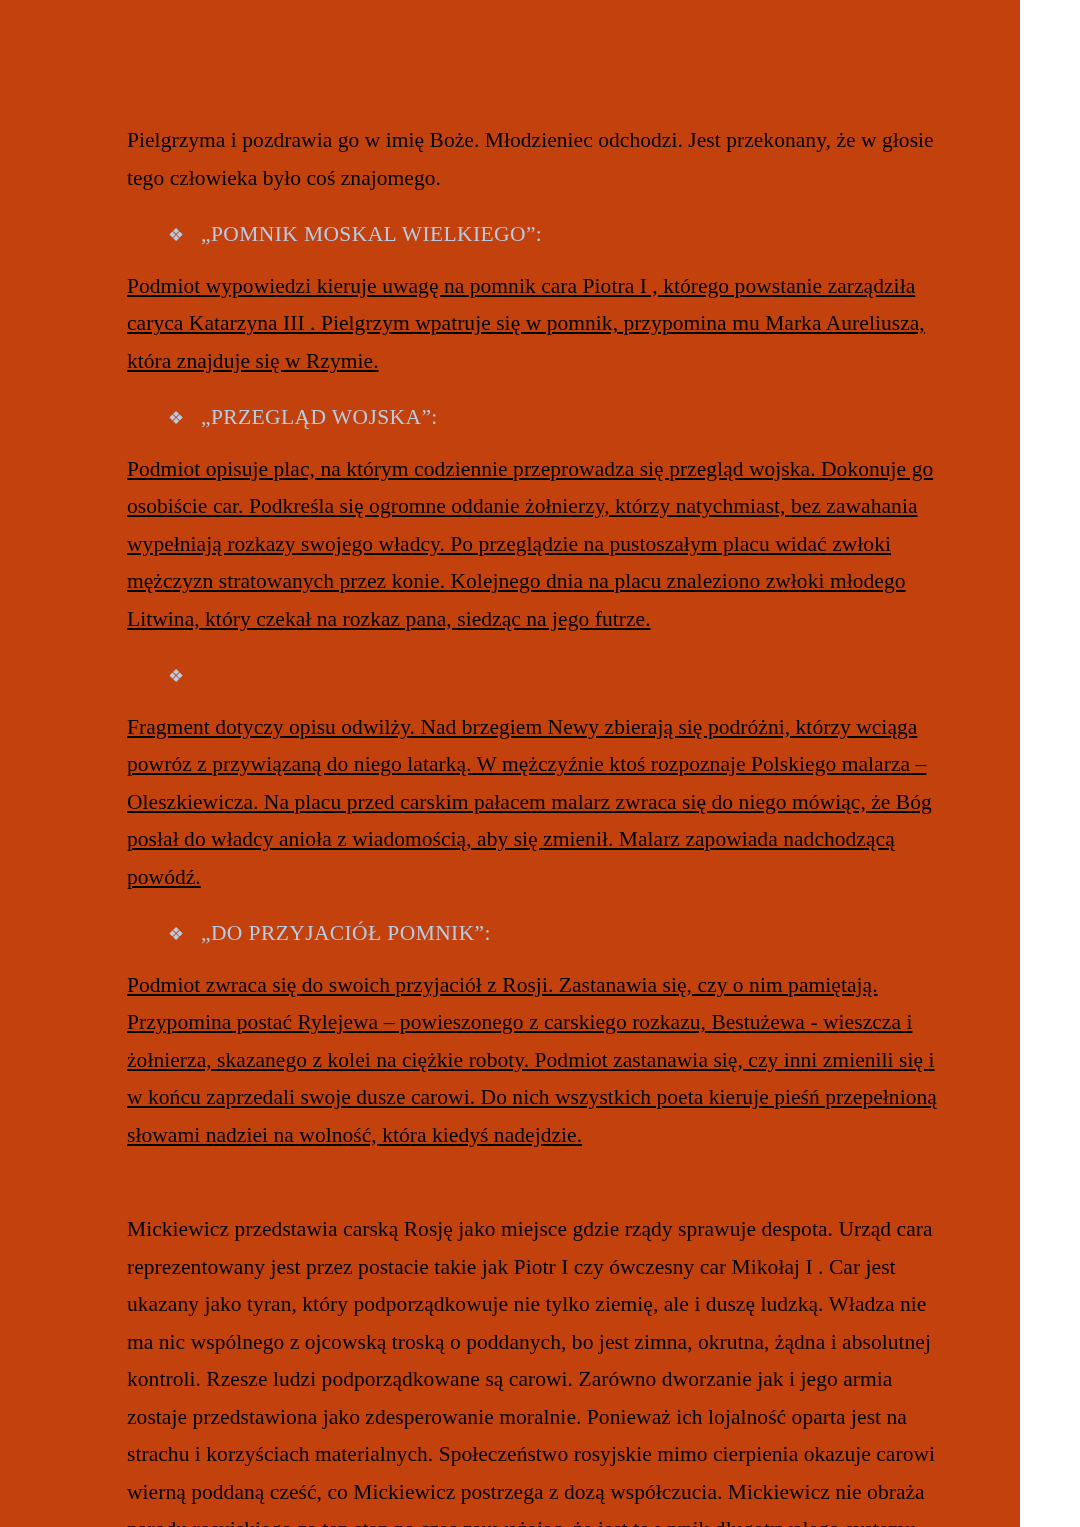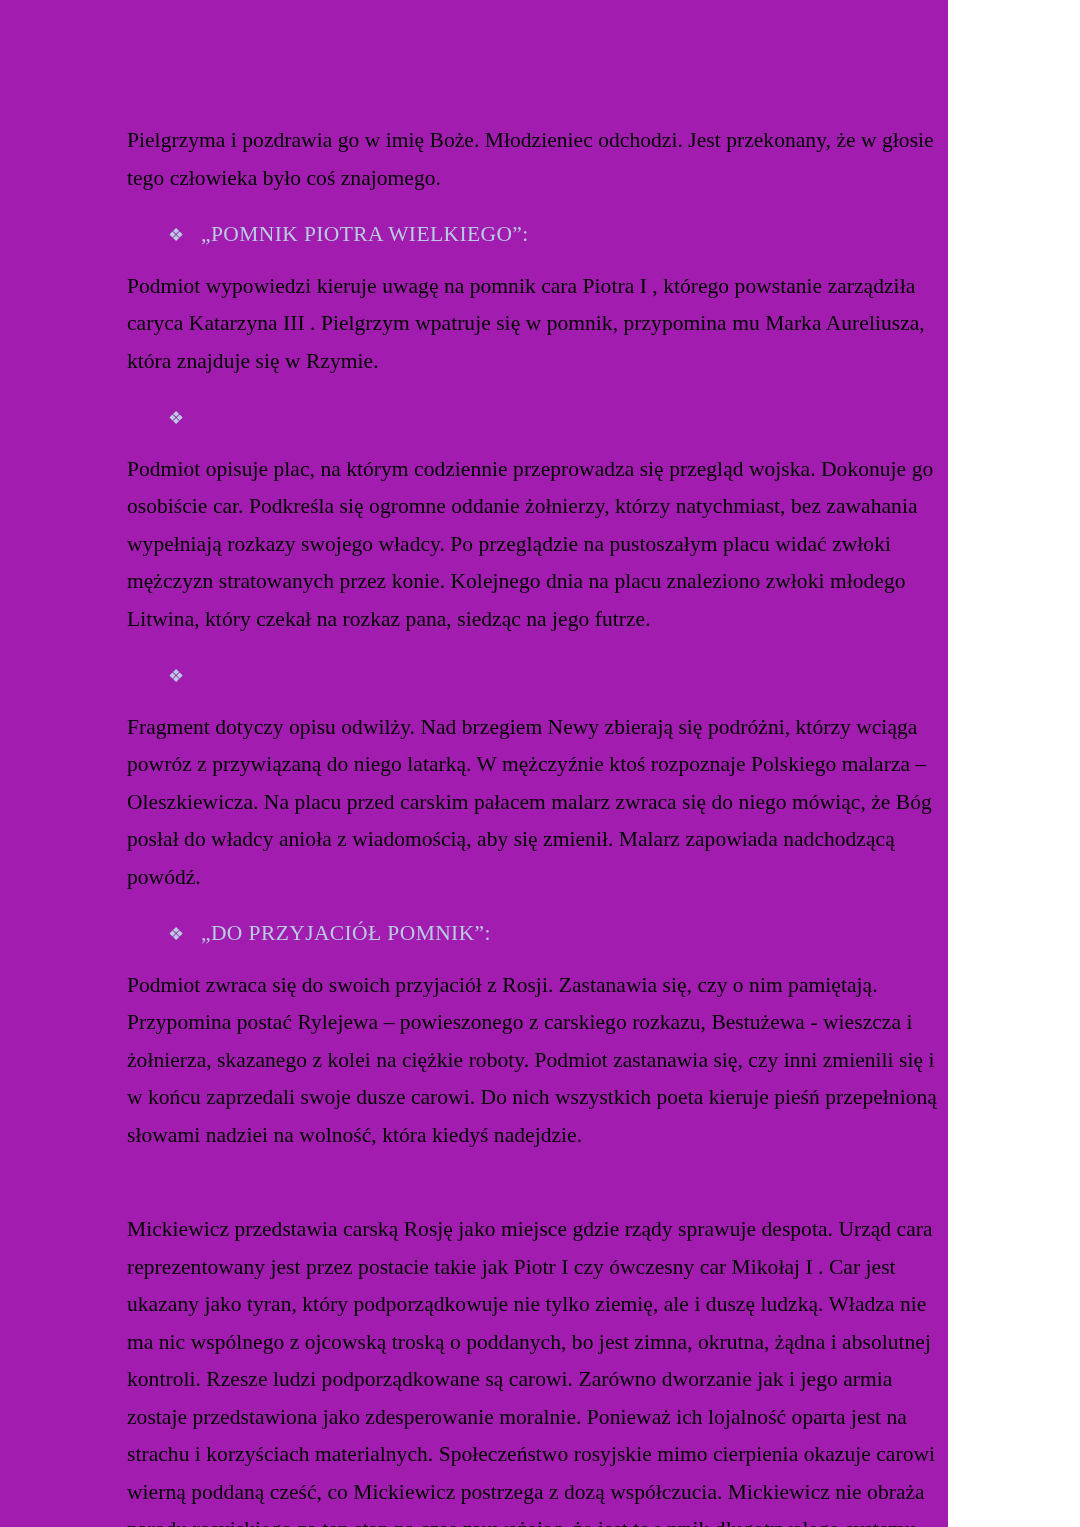--- a/index.html
+++ b/index.html
@@ -10,44 +10,44 @@
   body {
     width: 1080px;
     height: 1527px;
     font-family: "Liberation Serif", "DejaVu Serif", serif;
     color: #000000;
     -webkit-font-smoothing: antialiased;
   }
 
   .page {
     position: relative;
-    width: 948px;
+    width: 1020px;
     height: 1527px;
     box-sizing: border-box;
     padding: 122px 130px 0 127px;
-    background: #a21caf;
+    background: #c2410c;
     overflow: hidden;
   }
 
   .doc-body {
     width: 823px;
   }
 
   p.para {
     margin: 0 0 0 0;
     font-size: 21.5px;
     line-height: 37.5px;
     text-align: left;
     color: #000000;
     letter-spacing: 0.05px;
   }
 
   
   .para + .heading-row { margin-top: 19px; }
-  .heading-row + .para  { margin-top: 14px; }
+  .heading-row + .para  { margin-top: 14px; text-decoration: underline; }
 
   .heading-row {
     display: flex;
     align-items: flex-start;
     padding-left: 41px;
     margin: 0;
   }
 
   .bullet {
     flex: 0 0 auto;
@@ -78,26 +78,27 @@
 </head>
 <body>
 
 <div class="page">
   <div class="doc-body">
 
     <p class="para">Pielgrzyma i pozdrawia go w imię Boże. Młodzieniec odchodzi. Jest przekonany, że w głosie tego człowieka było coś znajomego.</p>
 
     <div class="heading-row">
       <span class="bullet">❖</span>
-      <span class="heading-text">„POMNIK PIOTRA WIELKIEGO”:</span>
+      <span class="heading-text">„POMNIK MOSKAL WIELKIEGO”:</span>
     </div>
     <p class="para">Podmiot wypowiedzi kieruje uwagę na pomnik cara Piotra I , którego powstanie zarządziła caryca Katarzyna III . Pielgrzym wpatruje się w pomnik, przypomina mu Marka Aureliusza, która znajduje się w Rzymie.</p>
 
     <div class="heading-row">
       <span class="bullet">❖</span>
+      <span class="heading-text">„PRZEGLĄD WOJSKA”:</span>
     </div>
     <p class="para">Podmiot opisuje plac, na którym codziennie przeprowadza się przegląd wojska. Dokonuje go osobiście car. Podkreśla się ogromne oddanie żołnierzy, którzy natychmiast, bez zawahania wypełniają rozkazy swojego władcy. Po przeglądzie na pustoszałym placu widać zwłoki mężczyzn stratowanych przez konie. Kolejnego dnia na placu znaleziono zwłoki młodego Litwina, który czekał na rozkaz pana, siedząc na jego futrze.</p>
 
     <div class="heading-row">
       <span class="bullet">❖</span>
     </div>
     <p class="para">Fragment dotyczy opisu odwilży. Nad brzegiem Newy zbierają się podróżni, którzy wciąga powróz z przywiązaną do niego latarką. W mężczyźnie ktoś rozpoznaje Polskiego malarza – Oleszkiewicza. Na placu przed carskim pałacem malarz zwraca się do niego mówiąc, że Bóg posłał do władcy anioła z wiadomością, aby się zmienił. Malarz zapowiada nadchodzącą powódź.</p>
 
     <div class="heading-row">
       <span class="bullet">❖</span>

